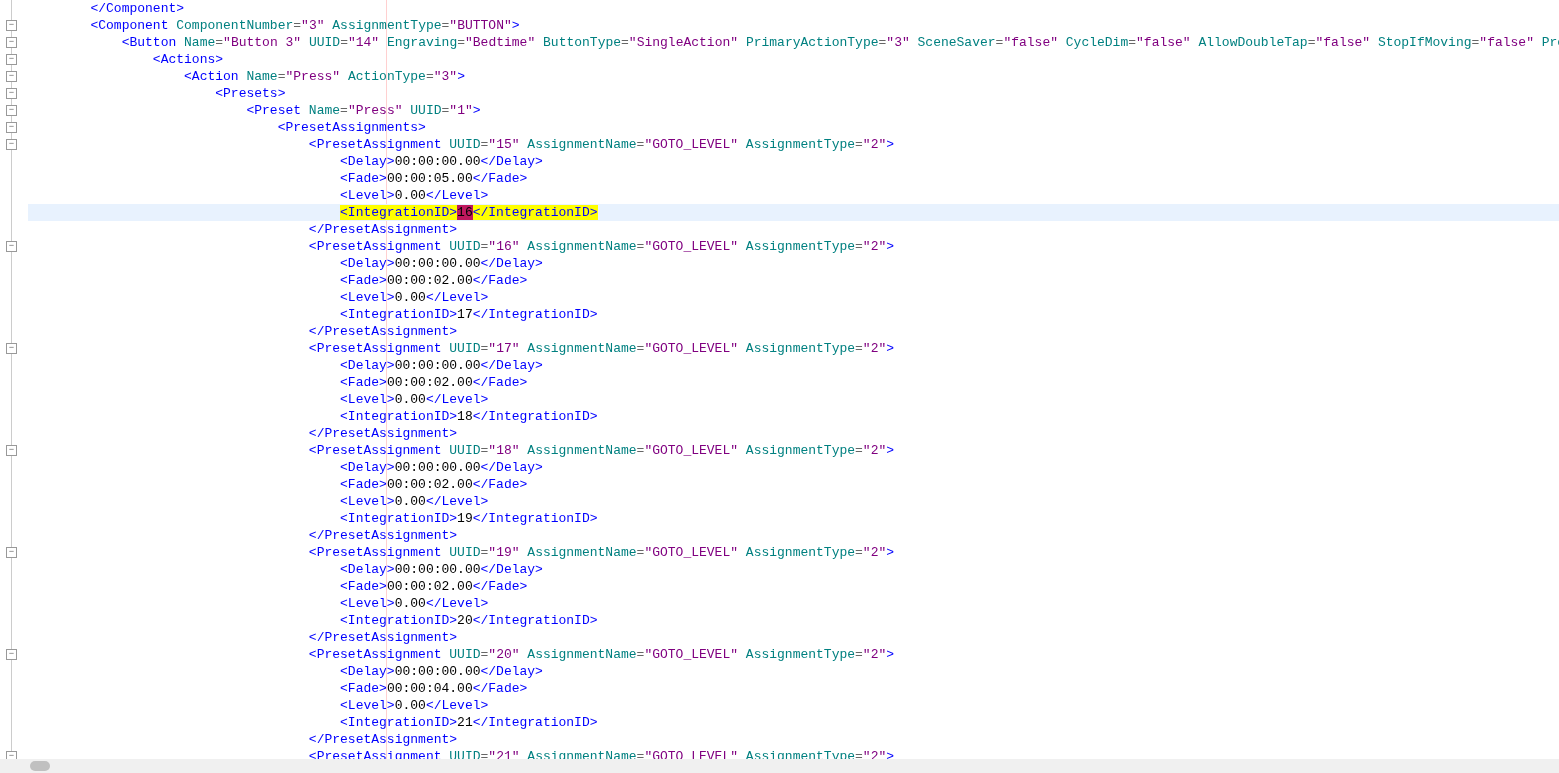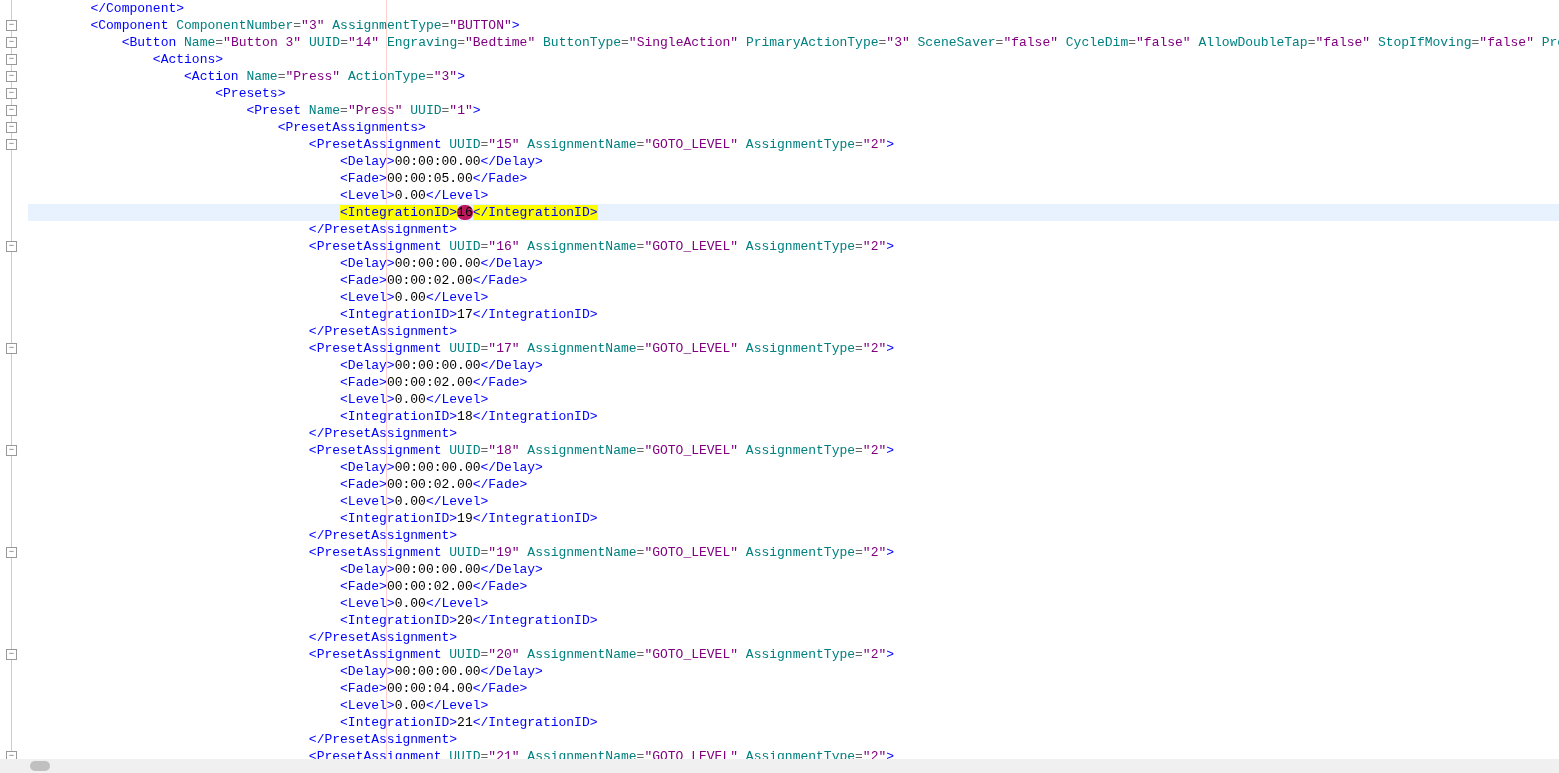--- a/index.html
+++ b/index.html
@@ -57,21 +57,20 @@
     position: relative;
   }
   .line.current {
     background: #e8f2fe;
   }
   .highlight {
     background: #ffff00;
   }
   .selected {
     background: #be185d;
-    border-radius: 7px;
   }
   .ruler {
     position: absolute;
     top: 0;
     bottom: 0;
     left: 362px;
     width: 1px;
     background: #ffd0d0;
     pointer-events: none;
   }

